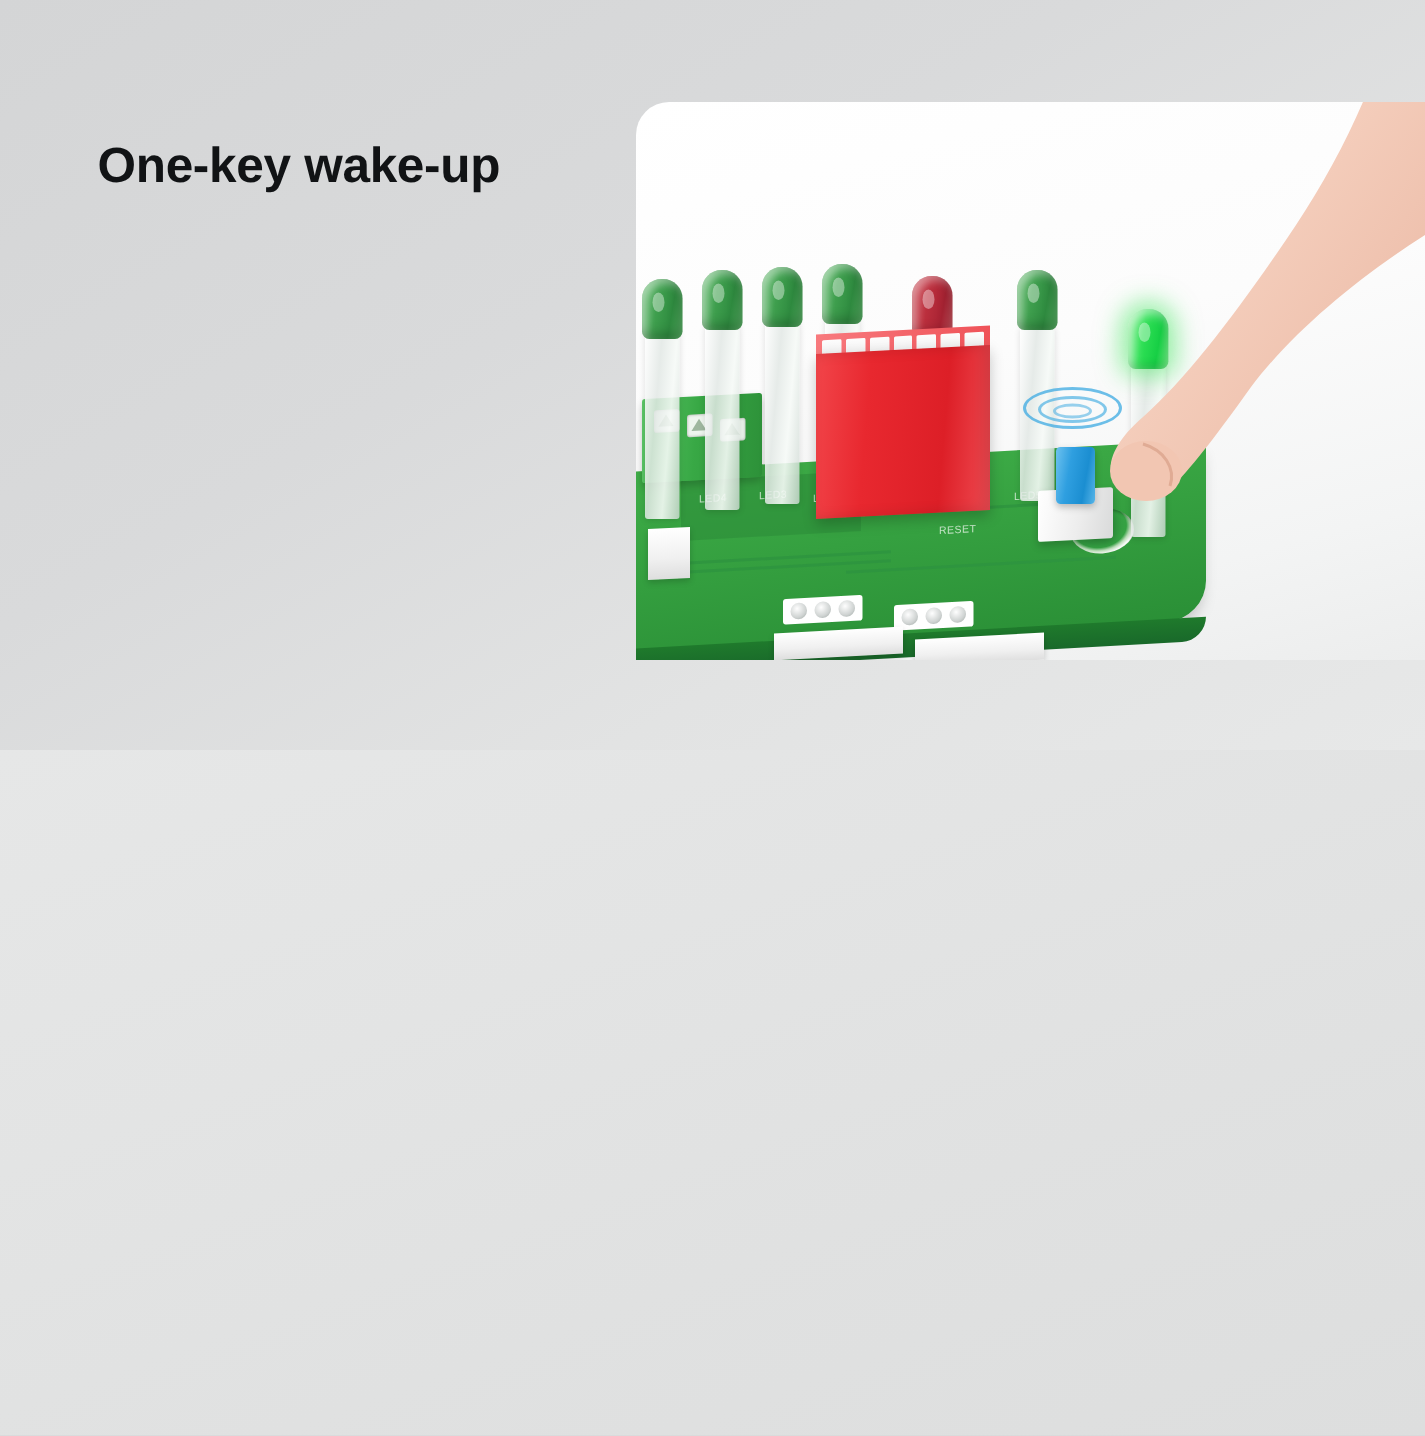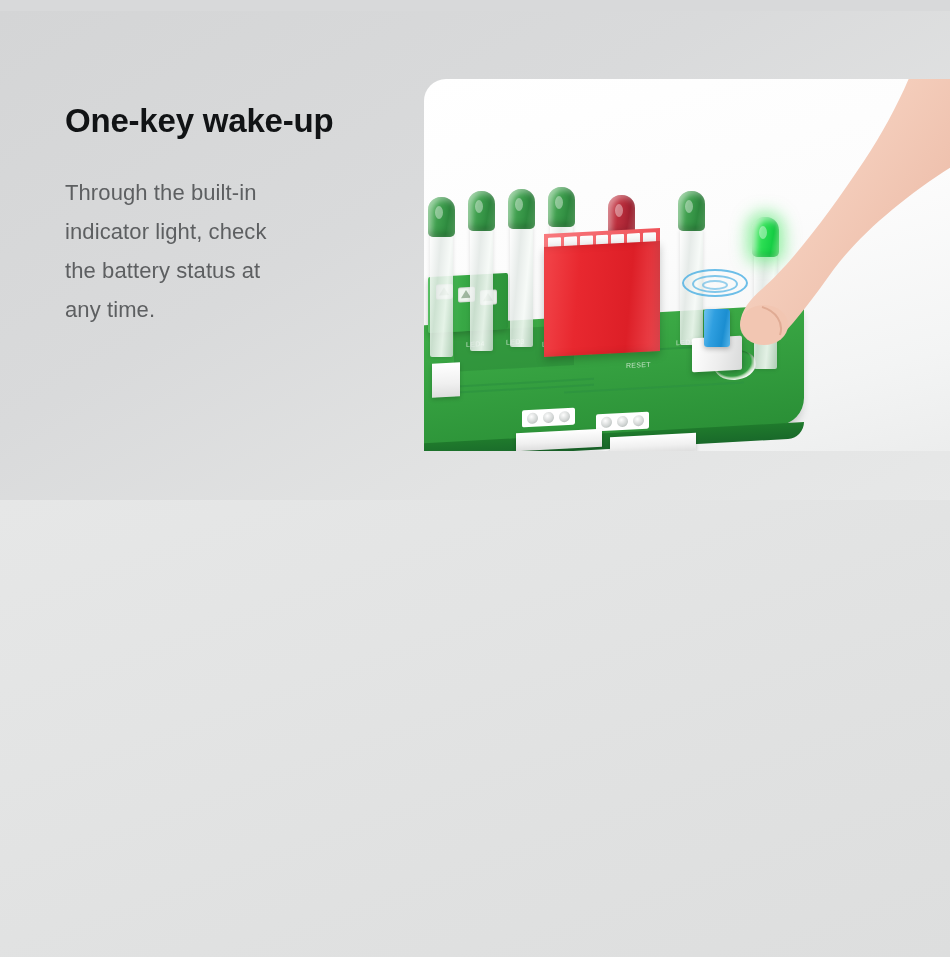--- a/index.html
+++ b/index.html
@@ -7,21 +7,21 @@
   html, body {
     width:950px; height:957px;
     font-family:"Liberation Sans", sans-serif;
     background:#d8d9da;
     overflow:hidden;
   }
   .page { position:relative; width:950px; height:957px; }
 
   
   .section-one {
-    position:absolute; left:0; top:11px; width:950px; height:500px;
+    position:absolute; left:0; top:0; width:950px; height:500px;
     background:linear-gradient(150deg,#d4d5d6 0%,#d9dadb 40%,#e2e3e3 70%,#e7e8e8 100%);
   }
   .section-two {
     position:absolute; left:0; top:500px; width:950px; height:457px;
     background:linear-gradient(160deg,#e6e7e7 0%,#e3e4e4 35%,#e0e1e1 65%,#dddede 100%);
   }
 
   .copy-block { position:absolute; }
   .copy-one { left:65px; top:88px; width:340px; }
 
@@ -129,24 +129,20 @@
 </style>
 </head>
 <body>
 
 <div class="page">
 
   <div class="section-one">
 
     <div class="copy-block copy-one">
       <div class="headline">One-key wake-up</div>
-      <div class="subcopy">Through the built-in
-indicator light, check
-the battery status at
-any time.</div>
     </div>
 
     <div class="photo-one">
 
       <div class="pcb-board">
         <div class="pcb-dark" style="left:40px;top:8px;width:120px;height:40px;"></div>
         <div class="trace" style="left:30px;top:62px;width:150px;"></div>
         <div class="trace" style="left:30px;top:68px;width:150px;"></div>
         <div class="trace" style="left:150px;top:74px;width:180px;"></div>
         <div class="trace" style="left:180px;top:36px;width:110px;"></div>

